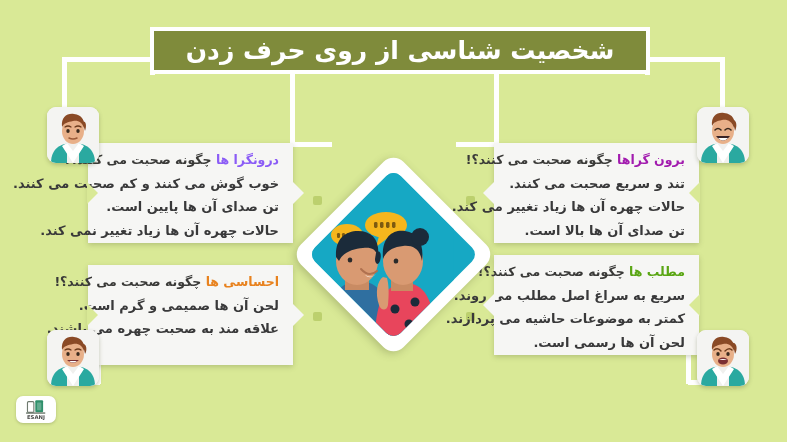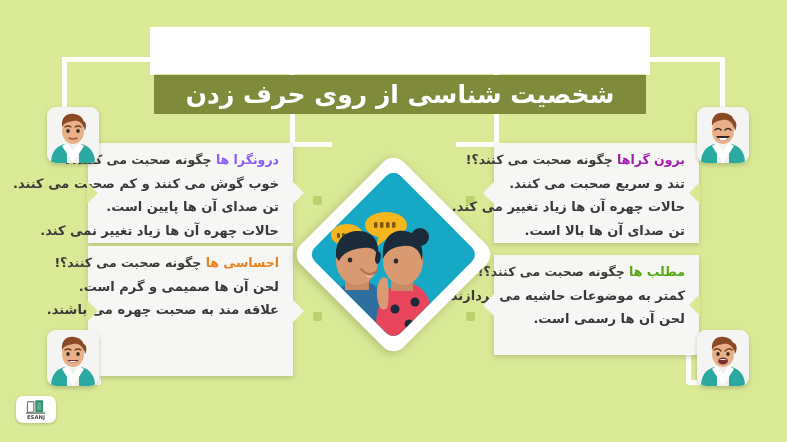--- a/index.html
+++ b/index.html
@@ -19,21 +19,20 @@
   .title-wrap{
     position:absolute;left:150px;top:27px;width:500px;height:47px;
     background:#ffffff;padding:4px;box-sizing:border-box;
     z-index:6;
   }
   .title-bar{
     width:100%;height:100%;
     background:#7f8b3b;
     display:flex;align-items:center;justify-content:center;
     box-sizing:border-box;
-    margin-top:44px;
   }
   .title-bar span{
     color:#ffffff;font-size:25px;font-weight:bold;letter-spacing:0px;
     line-height:1;white-space:nowrap;
   }
 
   
   .card{
     position:absolute;
     background:#f6f6f4;
@@ -171,35 +170,36 @@
     <div class="notch notch-left"></div>
     <div class="cut cut-outer-right"></div>
     <div class="card-inner">
       <h3><span class="hl" style="color:#a21caf">برون گراها</span><span> چگونه صحبت می کنند؟!</span></h3>
       <p>تند و سریع صحبت می کنند.</p>
       <p>حالات چهره آن ها زیاد تغییر می کند.</p>
       <p>تن صدای آن ها بالا است.</p>
     </div>
   </div>
 
-  <div class="card" style="left:88px;top:246px;width:205px;height:130px;">
+  <div class="card" style="left:88px;top:265px;width:205px;height:100px;">
     <div class="notch notch-right"></div>
     <div class="cut cut-outer-left"></div>
     <div class="card-inner">
       <h3><span class="hl" style="color:#e8821e">احساسی ها</span><span> چگونه صحبت می کنند؟!</span></h3>
       <p>لحن آن ها صمیمی و گرم است.</p>
       <p>علاقه مند به صحبت چهره می باشند.</p>
     </div>
   </div>
 
   <div class="card" style="left:494px;top:255px;width:205px;height:100px;">
     <div class="notch notch-left"></div>
     <div class="cut cut-outer-right"></div>
     <div class="card-inner">
       <h3><span class="hl" style="color:#5aa614">مطلب ها</span><span> چگونه صحبت می کنند؟!</span></h3>
+      <p>سریع به سراغ اصل مطلب می روند.</p>
       <p>کمتر به موضوعات حاشیه می پردازند.</p>
       <p>لحن آن ها رسمی است.</p>
     </div>
   </div>
 
   <div class="dcorner" style="left:313px;top:196px;"></div>
   <div class="dcorner" style="left:466px;top:196px;"></div>
   <div class="dcorner" style="left:313px;top:312px;"></div>
   <div class="dcorner" style="left:466px;top:312px;"></div>
 

